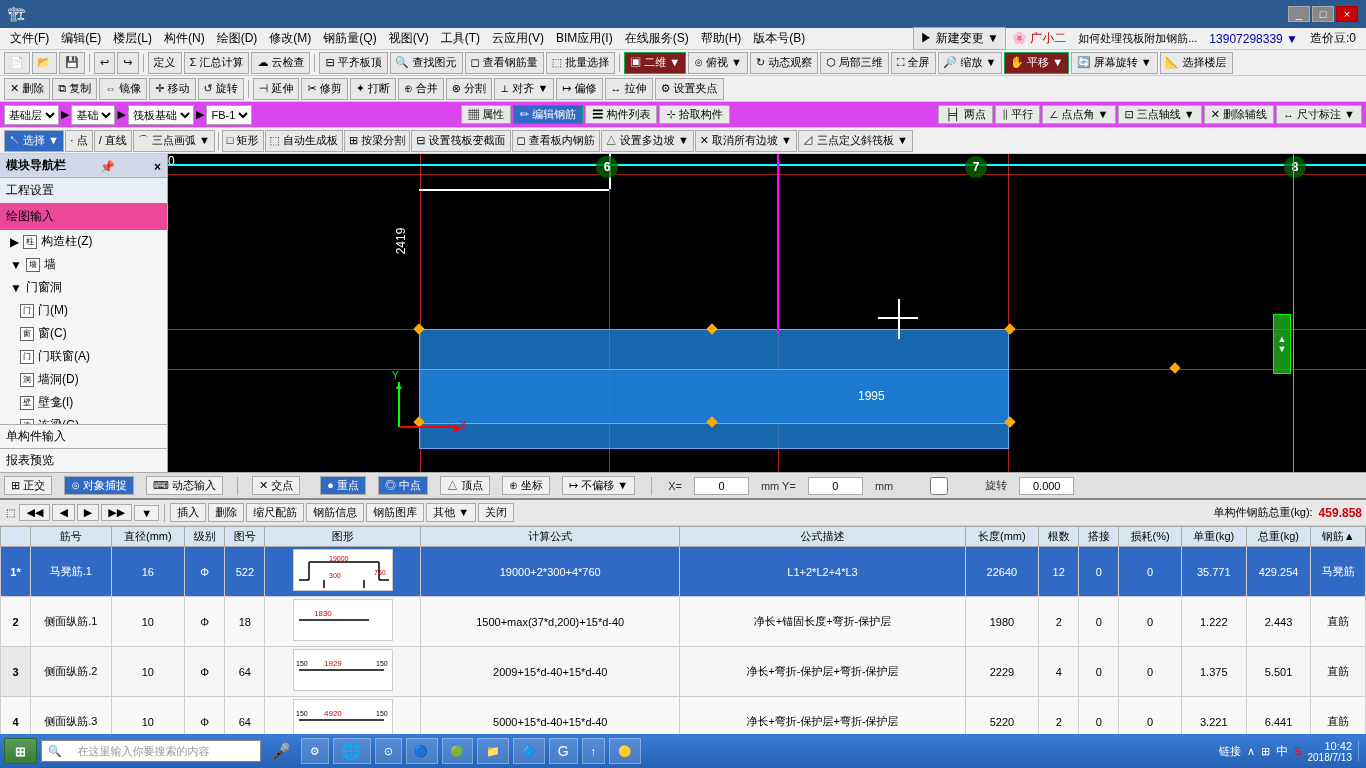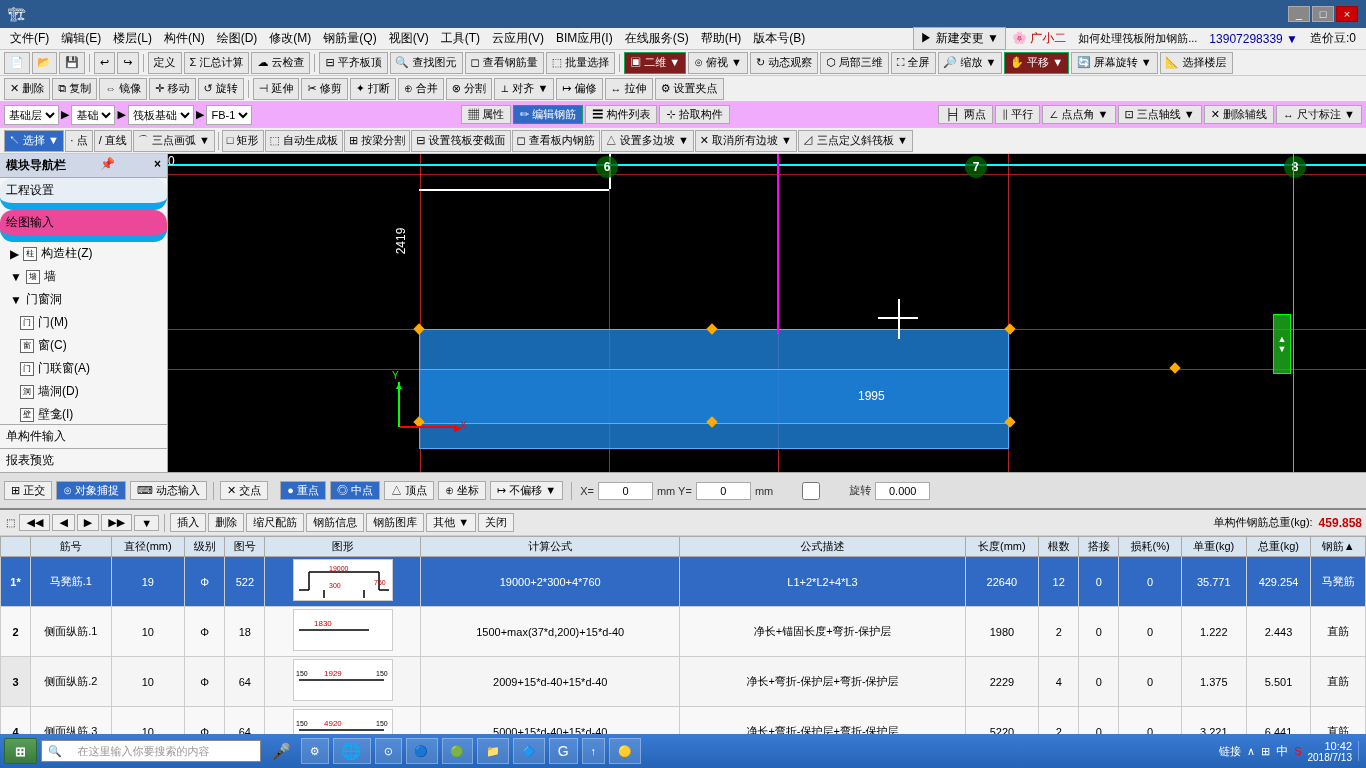--- a/index.html
+++ b/index.html
@@ -13,23 +13,23 @@
     #menu-bar .menu-item { padding: 2px 6px; cursor: pointer; white-space: nowrap; }
 
     
     .toolbar-row { background: #f0f0f0; height: 26px; display: flex; align-items: center; padding: 0 4px; border-bottom: 1px solid #ccc; gap: 2px; font-size: 11px; }
     .toolbar-row .tb-btn { height: 22px; padding: 1px 5px; background: #e8e8e8; border: 1px solid #aaa; cursor: pointer; display: flex; align-items: center; gap: 2px; font-size: 11px; white-space: nowrap; }
     .toolbar-row .tb-sep { width: 1px; height: 18px; background: #aaa; margin: 0 2px; }
     .toolbar-row .tb-active { background: #7f1d1d; color: #fff; border: 1px solid #1a5; }
 
     
     #sidebar { width: 168px; background: #f5f5f5; border-right: 1px solid #aaa; display: flex; flex-direction: column; font-size: 12px; }
-    #sidebar-header { background: #d0d8e8; padding: 3px 6px; display: flex; align-items: flex-start; justify-content: space-between; border-bottom: 1px solid #aaa; font-size: 12px; font-weight: bold; }
+    #sidebar-header { background: #d0d8e8; padding: 3px 6px; display: flex; align-items: flex-end; justify-content: space-between; border-bottom: 1px solid #aaa; font-size: 12px; font-weight: bold; }
     #sidebar-nav { flex: 1; overflow-y: auto; }
-    .nav-section { padding: 4px 6px; background: #e8eef5; border-bottom: 7px solid #0ea5e9; cursor: pointer; display: flex; align-items: center; gap: 4px; border-radius: 13px; }
+    .nav-section { padding: 4px 6px; background: #e8eef5; border-bottom: 1px solid #0ea5e9; cursor: pointer; display: flex; align-items: center; gap: 4px; }
     .nav-item { padding: 3px 18px; cursor: pointer; display: flex; align-items: center; gap: 4px; }
     .nav-icon { width: 14px; height: 14px; display: inline-block; border: 1px solid #666; background: #fff; font-size: 8px; text-align: center; line-height: 12px; }
     .sidebar-footer { border-top: 1px solid #aaa; padding: 3px 6px; cursor: pointer; font-size: 12px; }
 
     
     #canvas-area { flex: 1; background: #000; position: relative; overflow: hidden; }
     
     
     #bottom-panel { height: 240px; background: #f5f5f5; border-top: 2px solid #888; display: flex; flex-direction: column; }
     #bottom-toolbar { height: 26px; background: #e8e8e8; border-bottom: 1px solid #ccc; display: flex; align-items: center; padding: 0 4px; gap: 2px; font-size: 11px; }
@@ -48,31 +48,31 @@
 
     
     #taskbar { background: linear-gradient(to bottom, #3a7bd5, #2463b5); height: 34px; display: flex; align-items: center; padding: 0 4px; gap: 4px; position: absolute; bottom: 0; left: 0; right: 0; }
     #taskbar .start-btn { background: linear-gradient(to bottom, #5a9e5a, #3a7a3a); border: 1px solid #2a6a2a; color: #fff; padding: 2px 10px; font-size: 13px; font-weight: bold; border-radius: 2px; cursor: pointer; height: 26px; display: flex; align-items: center; }
     #taskbar .search-box { background: #fff; border: 1px solid #888; height: 22px; padding: 0 6px; font-size: 11px; width: 220px; display: flex; align-items: center; color: #666; }
     #taskbar .task-item { background: rgba(255,255,255,0.15); border: 1px solid rgba(255,255,255,0.3); height: 26px; padding: 0 8px; color: #fff; font-size: 11px; display: flex; align-items: center; cursor: pointer; }
     #taskbar .tray { margin-left: auto; display: flex; align-items: center; gap: 6px; color: #fff; font-size: 11px; }
     #taskbar .tray-time { text-align: right; }
 
     
-    #coord-bar { background: #e0e0e0; height: 36px; display: flex; align-items: center; padding: 0 4px; gap: 4px; font-size: 11px; border-top: 1px solid #aaa; }
+    #coord-bar { background: #e0e0e0; height: 26px; display: flex; align-items: center; padding: 0 4px; gap: 12px; font-size: 11px; border-top: 1px solid #aaa; }
     #coord-bar .coord-btn { padding: 1px 6px; border: 1px solid #aaa; background: #f0f0f0; cursor: pointer; font-size: 11px; white-space: nowrap; }
     #coord-bar input { width: 60px; height: 18px; border: 1px solid #aaa; font-size: 11px; text-align: center; }
     #coord-bar .coord-label { color: #333; }
 
     .toolbar2 { background: #f0f0f0; height: 26px; display: flex; align-items: center; padding: 0 4px; border-bottom: 1px solid #ccc; gap: 1px; font-size: 11px; flex-wrap: nowrap; overflow: hidden; }
     .toolbar2 .tb2-btn { height: 22px; padding: 1px 4px; background: #e8e8e8; border: 1px solid #aaa; cursor: pointer; font-size: 11px; white-space: nowrap; display: flex; align-items: center; gap: 1px; }
     .toolbar2 .tb2-active { background: #316ac5; color: #fff; }
     .toolbar2 .tb2-sep { width: 1px; height: 18px; background: #aaa; margin: 0 2px; }
     
-    .input-row { background: #f0abfc; height: 26px; display: flex; align-items: center; padding: 0 4px; border-bottom: 1px solid #ccc; gap: 2px; font-size: 11px; }
+    .input-row { background: #d946ef; height: 26px; display: flex; align-items: center; padding: 0 4px; border-bottom: 1px solid #ccc; gap: 2px; font-size: 11px; }
     .input-row select { height: 20px; font-size: 11px; border: 1px solid #aaa; background: #fff; }
     .input-row .in-btn { padding: 1px 6px; border: 1px solid #aaa; background: #e8e8e8; cursor: pointer; font-size: 11px; }
     .input-row .in-active { background: #316ac5; color: #fff; border: 1px solid #1a5; }
   </style>
 </head>
 <body>
 
 <div id="title-bar">
   <span style="font-size:14px;margin-right:6px;">🏗</span>
   <div style="display:flex;gap:2px;">
@@ -370,21 +370,21 @@
           <th>损耗(%)</th>
           <th>单重(kg)</th>
           <th>总重(kg)</th>
           <th>钢筋▲</th>
         </tr>
       </thead>
       <tbody id="table-body">
       <tr class="selected">
             <td class="row-num">1*</td>
             <td>马凳筋.1</td>
-            <td>19</td>
+            <td>16</td>
             <td>Φ</td>
             <td>522</td>
             <td><div style="width: 100px; height: 42px; background: rgb(255, 255, 255); border: 1px solid rgb(204, 204, 204); position: relative; display: inline-block;"><svg width="100" height="42" viewBox="0 0 100 42">
         <line x1="5" y1="30" x2="15" y2="30" stroke="#000" stroke-width="1.5"></line>
         <line x1="15" y1="30" x2="15" y2="12" stroke="#000" stroke-width="1.5"></line>
         <line x1="15" y1="12" x2="85" y2="12" stroke="#000" stroke-width="1.5"></line>
         <line x1="85" y1="12" x2="85" y2="30" stroke="#000" stroke-width="1.5"></line>
         <line x1="85" y1="30" x2="95" y2="30" stroke="#000" stroke-width="1.5"></line>
         <line x1="30" y1="30" x2="30" y2="38" stroke="#000" stroke-width="1.5"></line>
         <line x1="70" y1="30" x2="70" y2="38" stroke="#000" stroke-width="1.5"></line>

